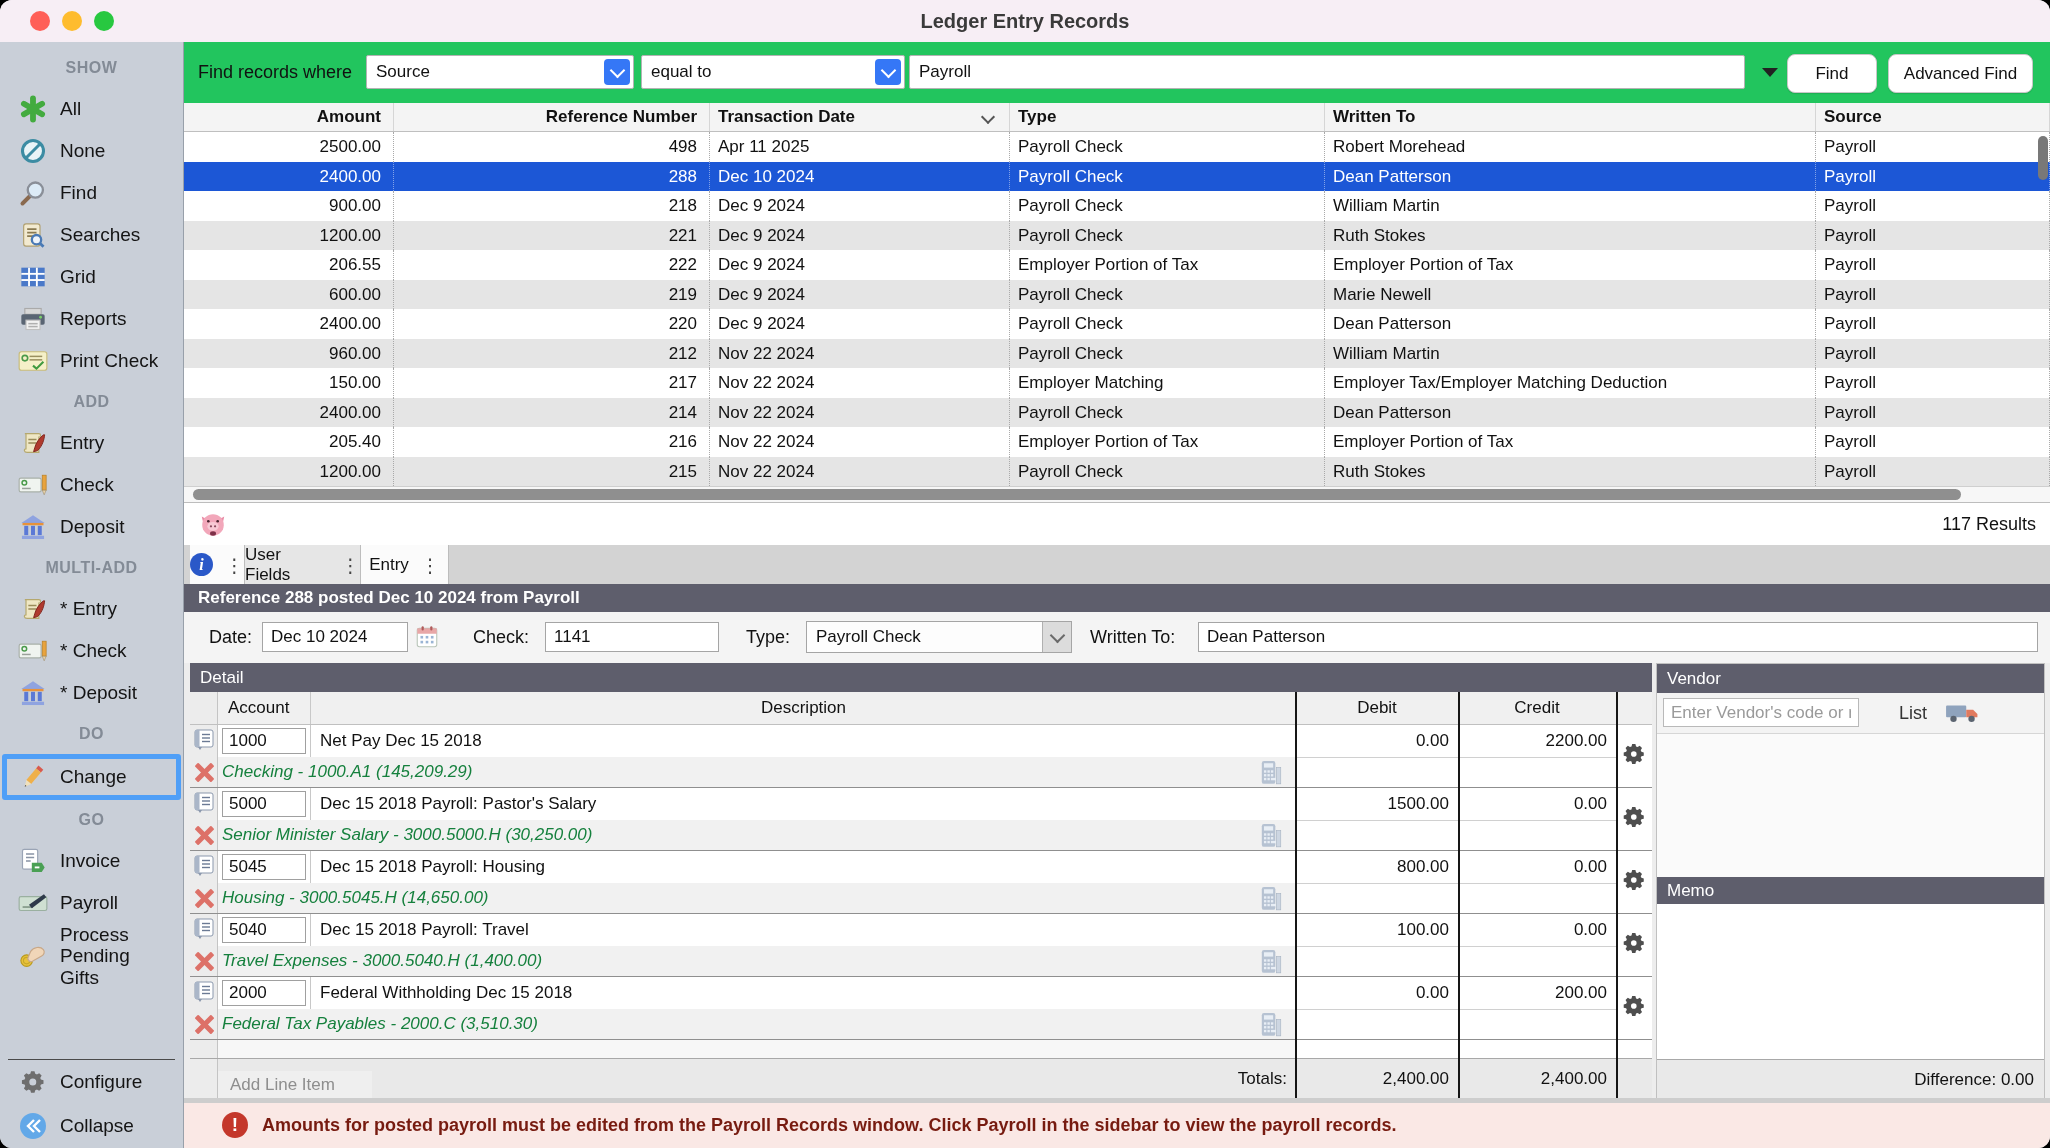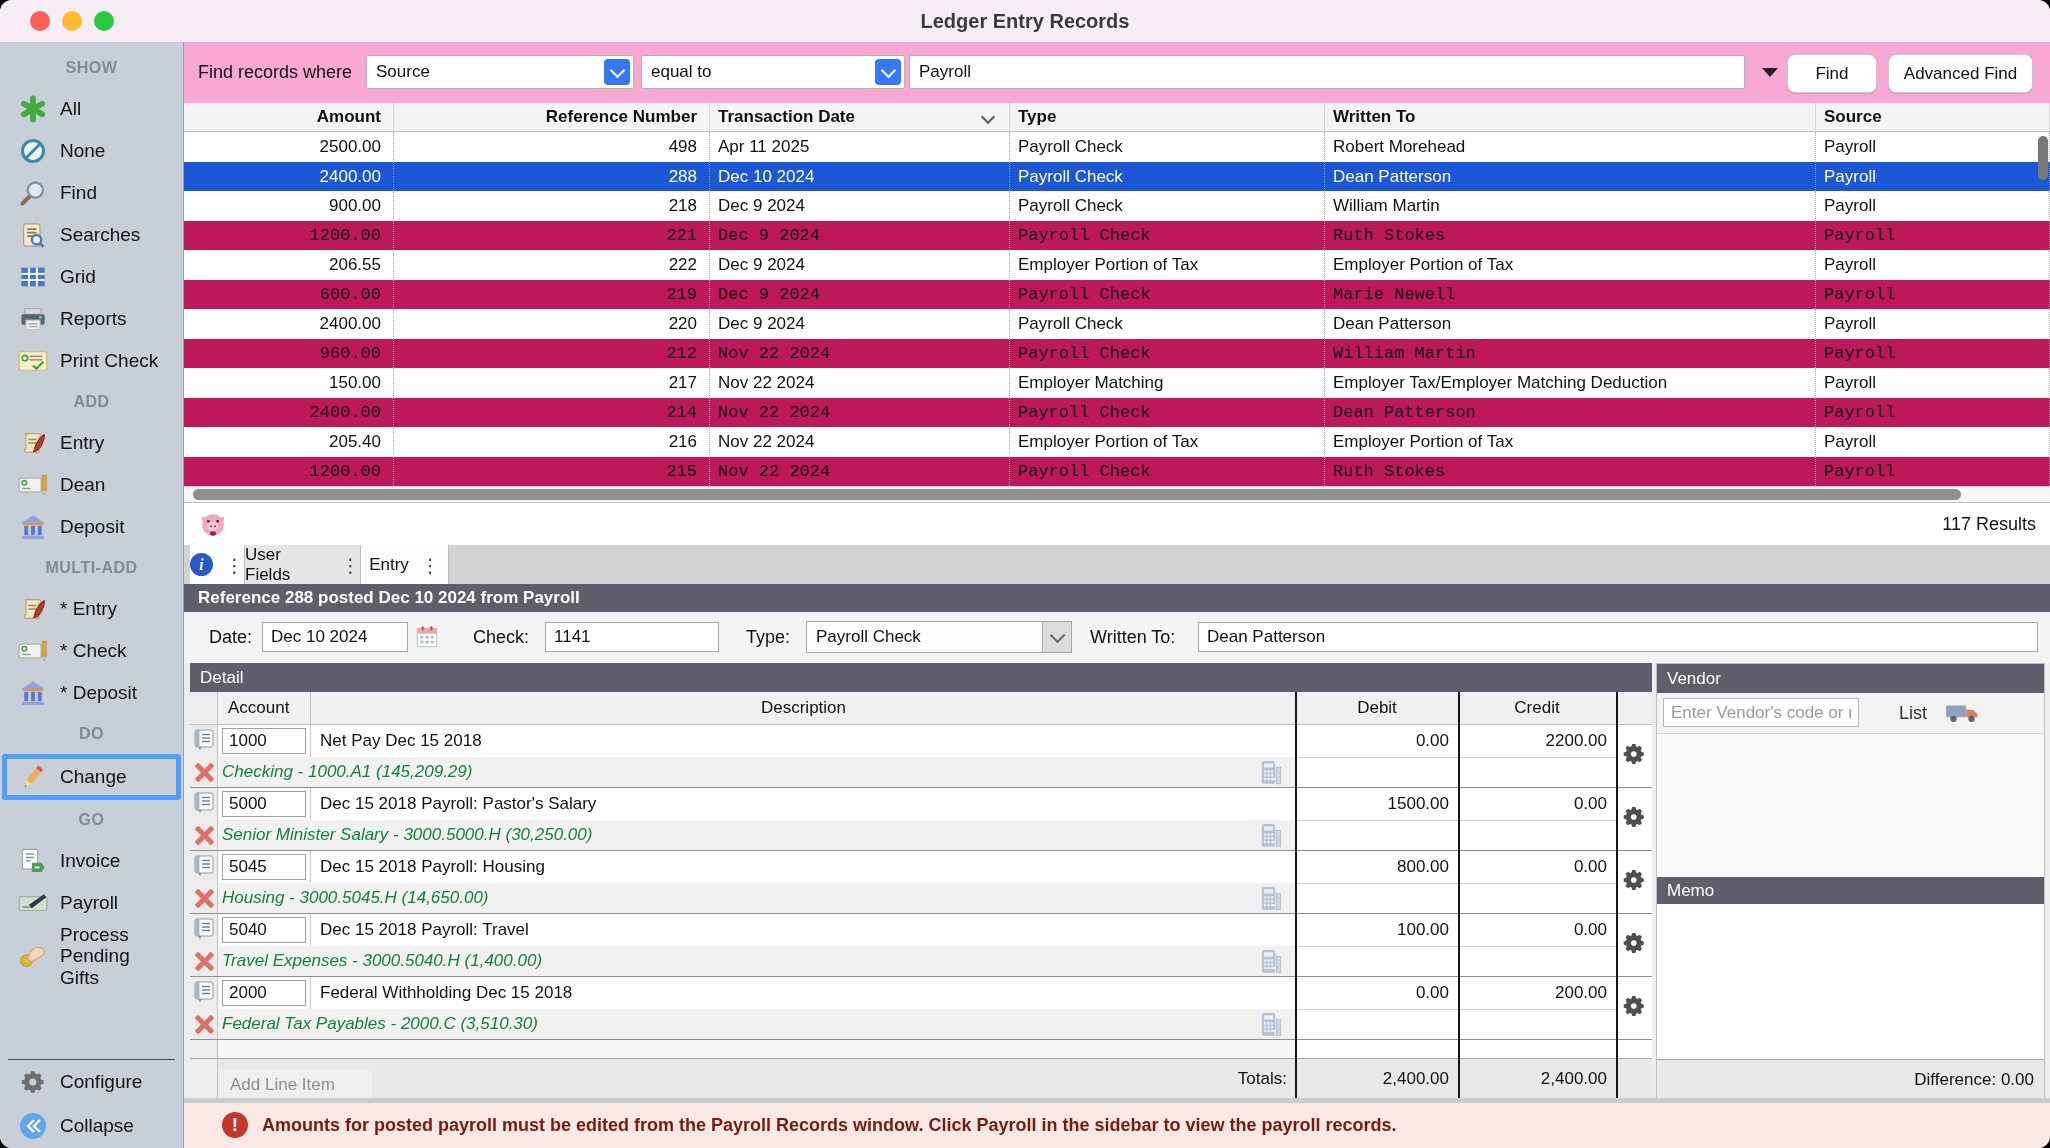--- a/index.html
+++ b/index.html
@@ -22,41 +22,41 @@
            flex:none;box-sizing:border-box;}
   .sb-item .sb-ico{width:36px;height:30px;display:flex;align-items:center;justify-content:center;flex:none;}
   .sb-item .sb-lab{margin-left:9px;line-height:1.12;}
   .sb-item.selected{border:5px solid #4f9ff7;border-radius:3px;margin:0 2px;height:46px;padding-left:8px;}
   .sb-item.tall{height:64px;}
   .sb-item.tall .sb-lab{width:112px;}
   .sb-spacer{flex:1;}
   .sb-div{height:1px;background:#4a4a4a;margin:0 8px;flex:none;}
   .sb-foot{height:44px;}
   
-  .findbar{position:absolute;left:184px;top:42px;width:1866px;height:61px;background:#f9a8d4;border-bottom:5px solid #8b5cf6;}
+  .findbar{position:absolute;left:184px;top:42px;width:1866px;height:61px;background:#22c55e;border-bottom:5px solid #8b5cf6;}
   .fb-label{position:absolute;left:14px;top:0;height:61px;display:flex;align-items:center;font-size:18px;}
   .fb-select{position:absolute;top:13px;height:34px;background:#fff;border:1px solid #b3b3b3;border-radius:2px;box-sizing:border-box;}
   .fb-select .sel-lab{position:absolute;left:9px;top:0;line-height:32px;font-size:17px;}
   .sel-box{position:absolute;right:3px;top:3px;bottom:3px;width:26px;background:#3577f6;border-radius:4px;
            display:flex;align-items:center;justify-content:center;}
   .chev{width:9px;height:9px;border-right:2.5px solid #fff;border-bottom:2.5px solid #fff;transform:rotate(45deg);margin-top:-4px;}
   .fb-input{position:absolute;left:725px;top:13px;width:836px;height:34px;background:#fff;border:1px solid #b3b3b3;
             border-radius:2px;font-size:17px;padding:0 9px;box-sizing:border-box;font-family:inherit;color:#111;}
   .fb-arrow{position:absolute;left:1578px;top:26px;width:0;height:0;border-left:8px solid transparent;
             border-right:8px solid transparent;border-top:9px solid #222;}
   .fb-btn{position:absolute;top:12px;height:37px;background:#fff;border:1px solid #c8c8c8;border-radius:8px;
           font-size:17px;display:flex;align-items:center;justify-content:center;box-shadow:0 .5px 1px rgba(0,0,0,.12);}
   
   .rtable{position:absolute;left:184px;top:103px;width:1866px;height:383px;background:#fff;overflow:hidden;}
   .rt-head,.rt-row{display:grid;grid-template-columns:210px 316px 300px 315px 491px 1fr;}
   .rt-head{height:28px;background:#f4f4f4;border-bottom:1px solid #bfbfbf;font-weight:bold;font-size:17px;}
   .rt-head>div{line-height:27px;border-right:1px solid #d6d6d6;box-sizing:border-box;position:relative;}
   .rt-row{height:29.5px;font-size:17px;}
   .rt-row>div{line-height:29.5px;border-right:1px dotted #a9a9a9;box-sizing:border-box;overflow:hidden;white-space:nowrap;}
-  .rt-row.alt{background:#be185d;font-family:Liberation Mono, monospace;}
+  .rt-row.alt{background:#e5e5e5;}
   .rt-row.selected{background:#1c57d6;color:#fff;}
   .rt-row.selected>div{border-right-color:rgba(255,255,255,.45);}
   .c-r{text-align:right;padding-right:12px;}
   .c-l{padding-left:8px;}
   .sort-chev{position:absolute;right:16px;top:9px;width:8px;height:8px;border-right:2px solid #555;
              border-bottom:2px solid #555;transform:rotate(45deg);}
   .vscroll{position:absolute;right:2px;top:33px;width:10px;height:44px;border-radius:5px;background:#787878;}
   
   .hscroll{position:absolute;left:184px;top:486px;width:1866px;height:17px;background:#f7f7f7;
            border-top:1px solid #cfcfcf;border-bottom:1px solid #bdbdbd;box-sizing:border-box;}
@@ -253,21 +253,21 @@
       <div class="sb-item">
         <span class="sb-ico">
           <svg width="30" height="24" viewBox="0 0 26 20">
             <rect x="1" y="4" width="19" height="12" rx="1.5" fill="#f0f4f0" stroke="#a8b0a8"></rect>
             <circle cx="5.5" cy="8" r="2" fill="none" stroke="#4a9a4a" stroke-width="1.3"></circle>
             <line x1="3.5" y1="13" x2="11" y2="13" stroke="#9aa09a" stroke-width="1.3"></line>
             <rect x="21" y="1.5" width="3.4" height="13" fill="#e8a33d" stroke="#b87f22" stroke-width=".6"></rect>
             <path d="M21 14.5l1.7 4 1.7-4z" fill="#e8d2a8" stroke="#9a8a6a" stroke-width=".5"></path>
           </svg>
         </span>
-        <span class="sb-lab">Dean</span>
+        <span class="sb-lab">Check</span>
       </div>
       <div class="sb-item">
         <span class="sb-ico">
           <svg width="28" height="28" viewBox="0 0 24 24">
             <path d="M12 2L2 8.5h20z" fill="#8fa3e0"></path>
             <rect x="3" y="8.5" width="18" height="2" fill="#e8923a"></rect>
             <rect x="4.5" y="11" width="3.4" height="8" fill="#5b79d6"></rect>
             <rect x="10.3" y="11" width="3.4" height="8" fill="#5b79d6"></rect>
             <rect x="16.1" y="11" width="3.4" height="8" fill="#5b79d6"></rect>
             <rect x="2.5" y="19.5" width="19" height="2.8" fill="#8fa3e0"></rect>

